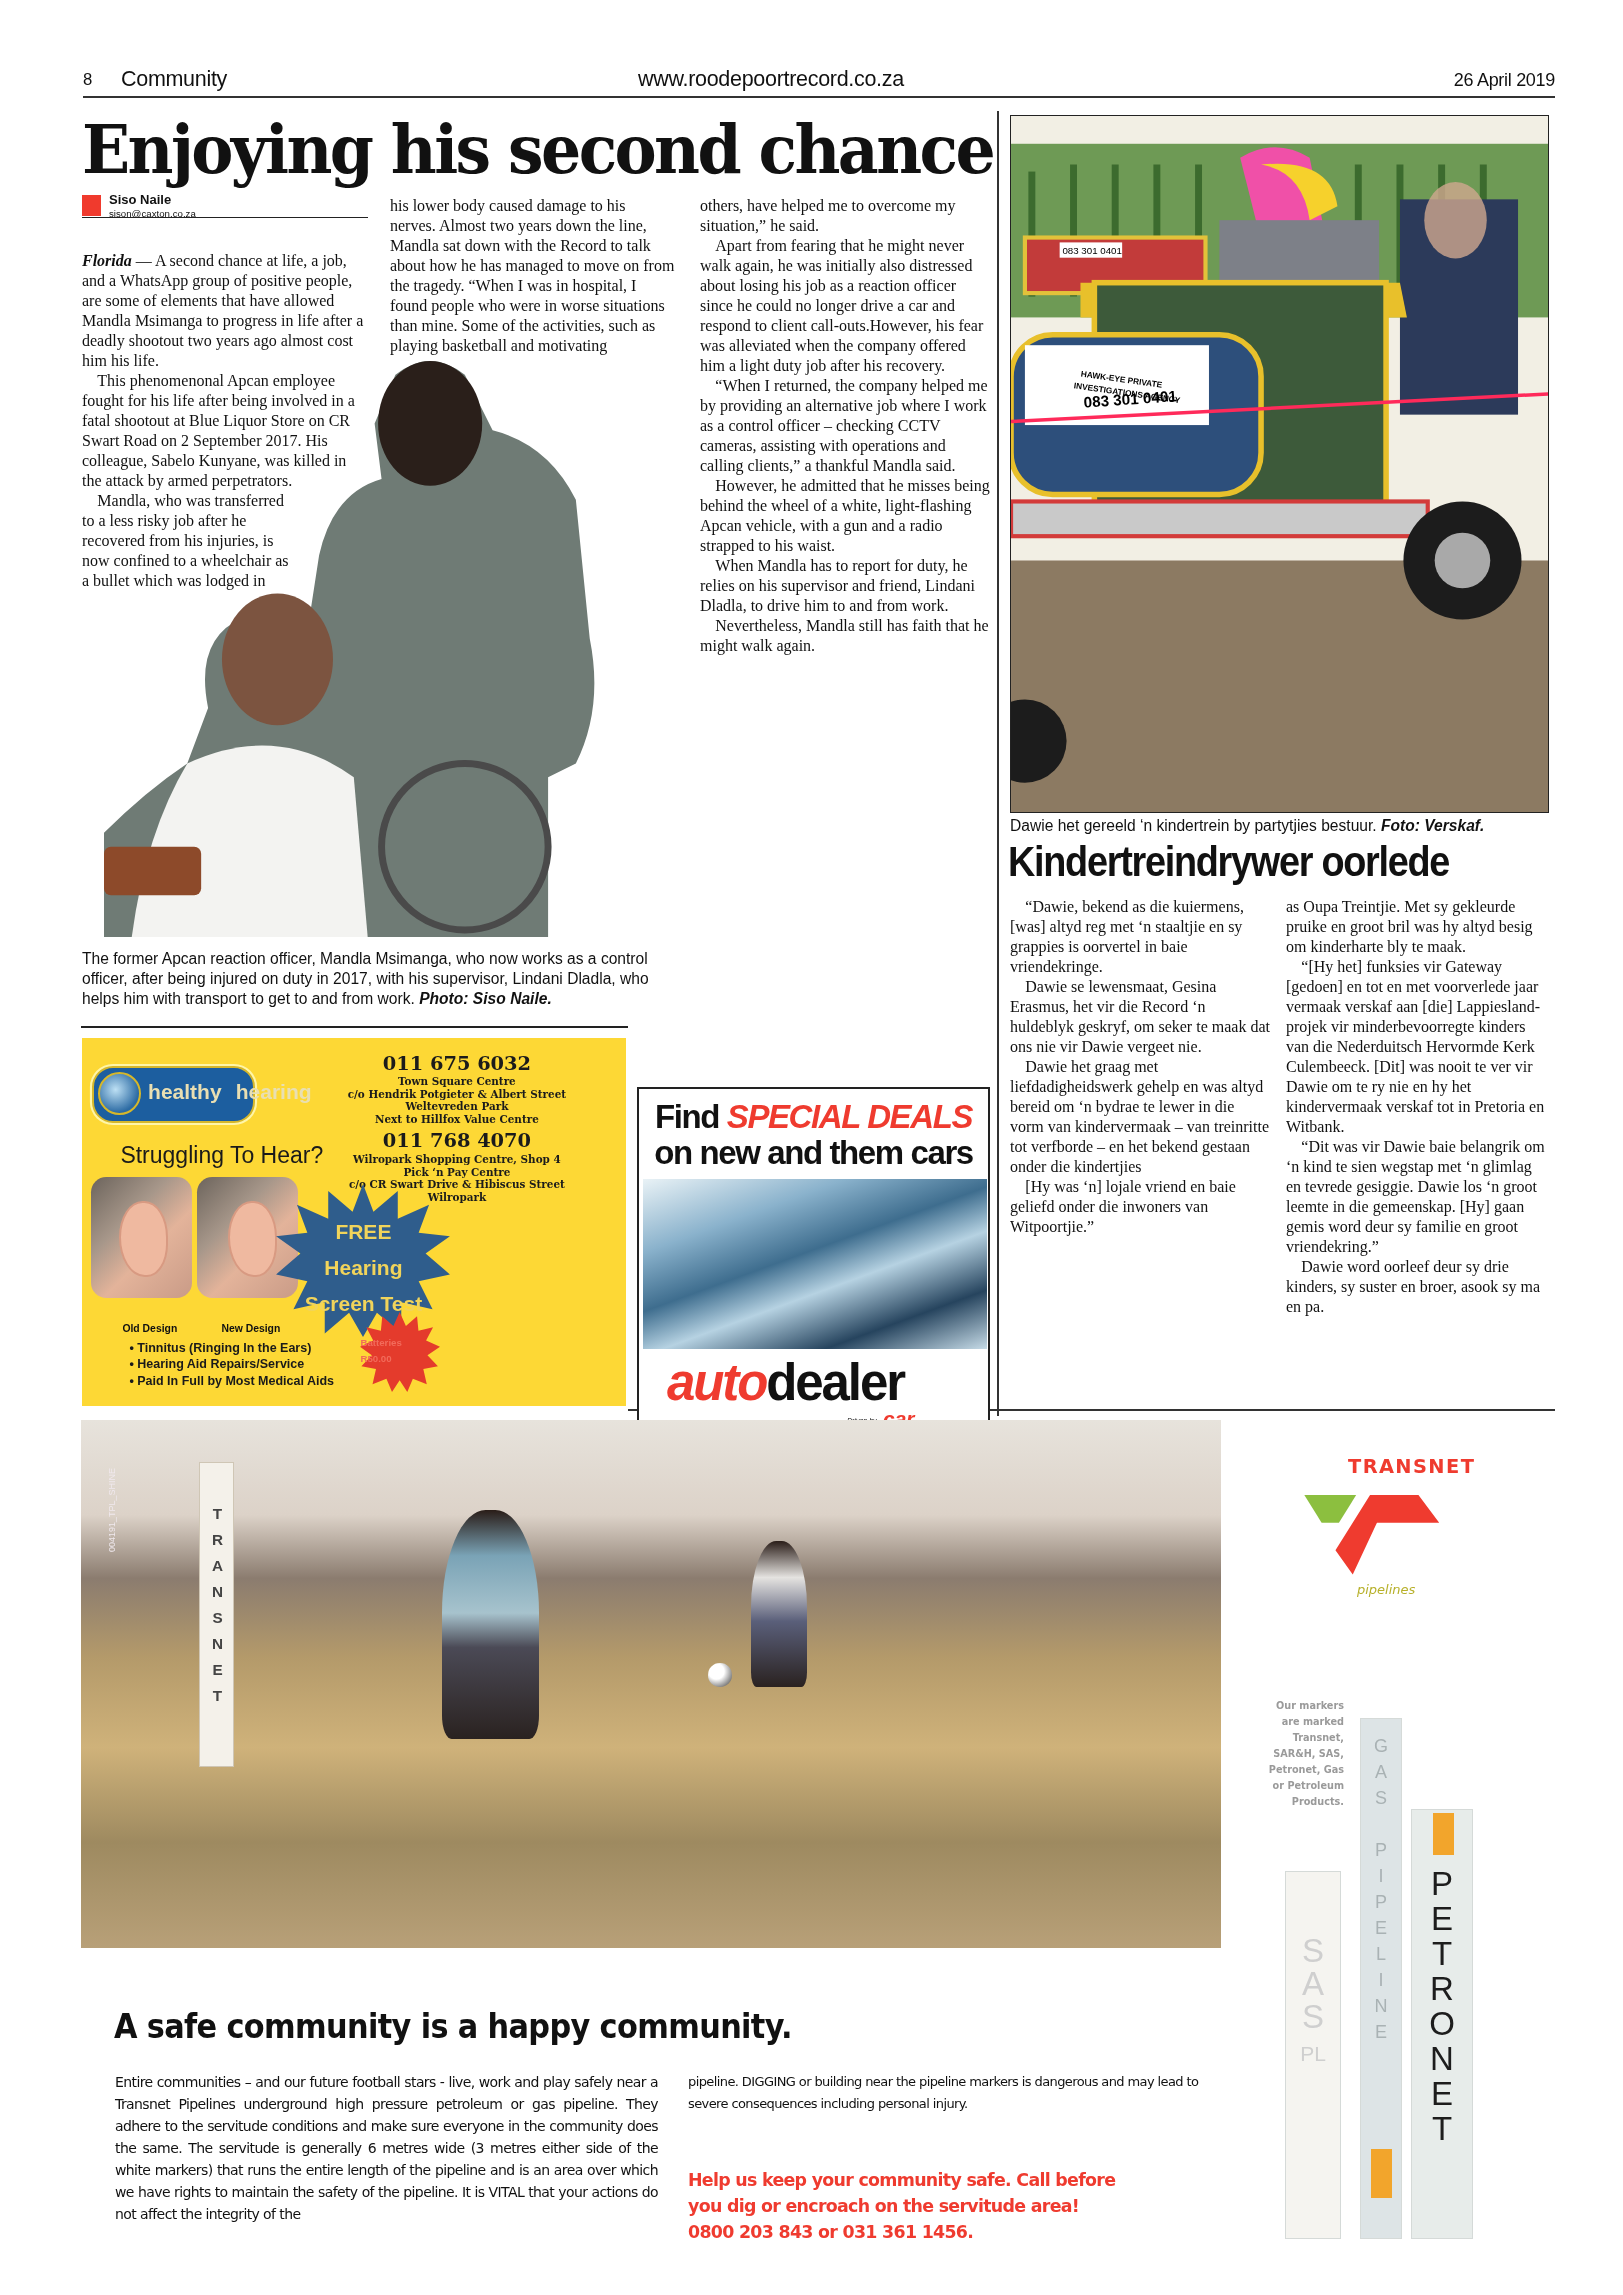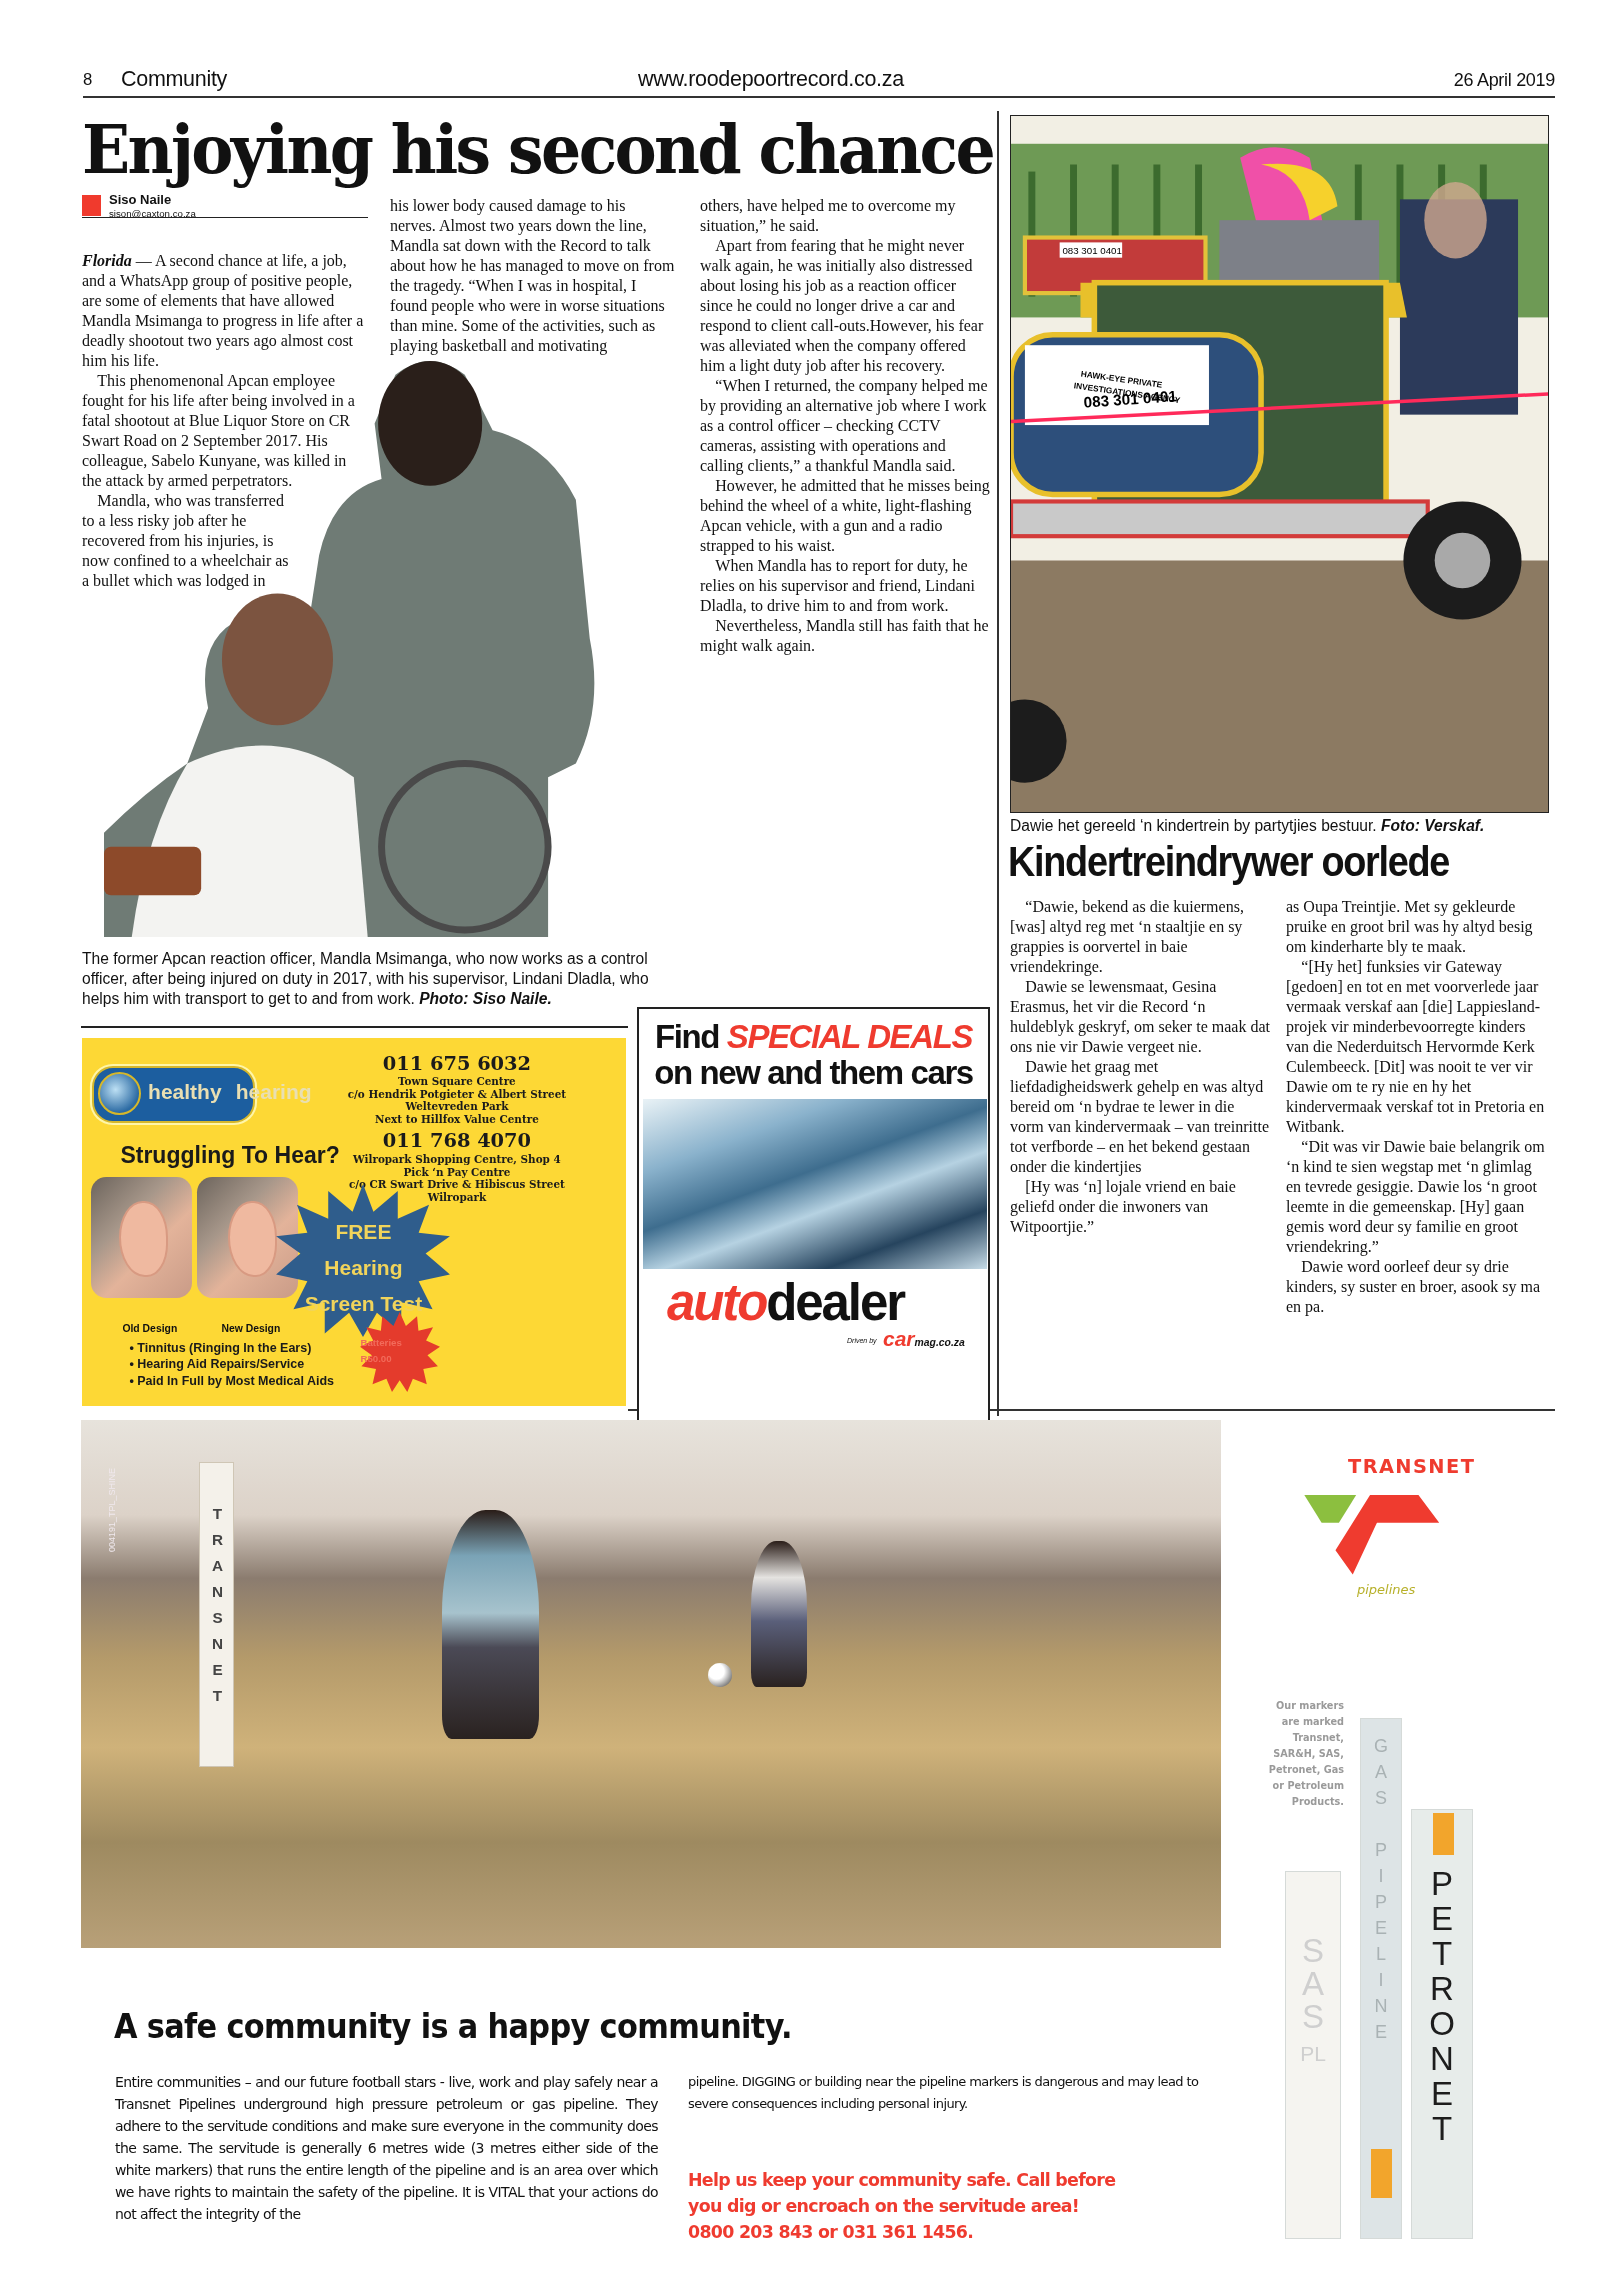--- a/index.html
+++ b/index.html
@@ -48,39 +48,39 @@
   .col4 { top: 897px; left: 1010px; width: 260px; }
   .col5 { top: 897px; left: 1286px; width: 264px; }
   .bottom-rule { top: 1409px; left: 628px; width: 927px; border-top: 2.1px solid #333; }
 
   
   .ad-hearing { top: 1026px; left: 81px; width: 547px; height: 382px; border-top: 2.1px solid #222; padding: 9.7px 1.4px 0 1.4px; }
   .ad-hearing .inner { position: relative; width: 544px; height: 368px; background: #fdd835; overflow: hidden; }
   .hh-logo { position: absolute; left: 9.7px; top: 28px; width: 163px; height: 57px; background: #1c5e9f; border-radius: 21px; border: 2.8px solid #d6b72a; box-shadow: 0 0 0 2.1px #fff6a8; }
   .hh-logo .mark { position: absolute; left: 4.2px; top: 4.2px; width: 43px; height: 43px; border-radius: 50%; background: radial-gradient(circle at 40% 40%, #bde0f4, #2b6aa3 70%); border: 2.1px solid #d6b72a; }
   .hh-logo .text { position: absolute; left: 54px; top: 12.5px; font-family: "Liberation Sans", sans-serif; font-weight: bold; font-size: 21px; color: #e9dfb2; word-spacing: 8.3px; white-space: nowrap; }
-  .hh-struggling { position: absolute; left: 38px; top: 104px; font-family: "Liberation Sans", sans-serif; font-weight: bold; font-size: 23px; color: #1a1a1a; }
+  .hh-struggling { position: absolute; left: 38px; top: 104px; font-family: "Liberation Sans", sans-serif; font-weight: normal; font-size: 23px; color: #1a1a1a; }
   .hh-addr { position: absolute; left: 208px; top: 14px; width: 333px; text-align: center; font-family: "DejaVu Serif", serif; color: #1b1b1b; }
   .hh-addr .phone { font-weight: bold; font-size: 19.4px; line-height: 23.6px; }
   .hh-addr .line { font-weight: bold; font-size: 10.4px; line-height: 12.5px; }
   .hh-ear { position: absolute; top: 139px; width: 139px; height: 121px; border-radius: 15.3px; background: linear-gradient(135deg, #6c645c 0%, #a7978a 35%, #e3b39a 60%, #c99b87 100%); }
   .hh-ear.old { left: 8.3px; }
   .hh-ear.new { left: 117px; }
   .hh-ear .shape { position: absolute; left: 42px; top: 24px; width: 49px; height: 76px; border-radius: 50% 50% 45% 55%; background: #efb9a0; border: 2.1px solid #d89a82; }
   .hh-ear-label { position: absolute; top: 285px; font-family: "Liberation Sans", sans-serif; font-weight: bold; font-size: 10.4px; }
   .hh-ear-label.old { left: 40px; } .hh-ear-label.new { left: 139px; }
   .hh-list { position: absolute; left: 47px; top: 302px; list-style: none; font-family: "Liberation Sans", sans-serif; font-weight: bold; font-size: 12.5px; line-height: 16.7px; color: #1a1a1a; }
   .hh-list li::before { content: "\2022  "; }
   .hh-star { position: absolute; left: 194px; top: 146px; width: 174px; height: 153px; }
   .hh-star .label { position: absolute; left: 0; top: 30.5px; width: 174px; text-align: center; font-family: "Liberation Sans", sans-serif; font-weight: bold; font-size: 21px; line-height: 36px; color: #f1d45b; }
   .hh-batt { position: absolute; left: 278px; top: 274px; width: 80px; height: 80px; }
   .hh-batt .label { position: absolute; left: 0; top: 23.6px; width: 80px; font-family: "Liberation Sans", sans-serif; font-weight: bold; font-size: 9.7px; line-height: 15.3px; color: #f26b5b; }
 
   
-  .ad-auto { top: 1007px; left: 637px; width: 353px; height: 441px; border: 2.1px solid #222; background: #fff; overflow: hidden; }
+  .ad-auto { top: 1087px; left: 637px; width: 353px; height: 441px; border: 2.1px solid #222; background: #fff; overflow: hidden; }
   .ad-auto .t1 { position: absolute; left: 0; top: 9.7px; width: 100%; text-align: center; font-family: "Liberation Sans", sans-serif; font-weight: bold; font-size: 33px; letter-spacing: -1.4px; line-height: 36px; }
   .ad-auto .t1 .red { color: #ef3b2f; font-style: italic; }
   .ad-auto .cars { position: absolute; left: 3.5px; top: 90px; width: 344px; height: 170px; background: linear-gradient(160deg, #e9f2f6 0%, #8ab2cc 25%, #3e6d8e 45%, #b6d2e2 60%, #26445e 80%, #c6dbe7 100%); }
   .ad-auto .brand { position: absolute; left: 28px; top: 265px; font-family: "Liberation Sans", sans-serif; font-weight: bold; font-size: 51px; letter-spacing: -2.1px; line-height: 58px; white-space: nowrap; }
   .ad-auto .brand .auto { color: #ef3b2f; font-style: italic; }
   .ad-auto .driven { position: absolute; left: 208px; top: 328px; font-family: "Liberation Sans", sans-serif; font-size: 7px; font-style: italic; }
   .ad-auto .carmag { position: absolute; left: 244px; top: 318px; font-family: "Liberation Sans", sans-serif; font-weight: bold; font-style: italic; font-size: 10.4px; white-space: nowrap; }
   .ad-auto .carmag .car { color: #ef3b2f; font-size: 21px; }
 
   

